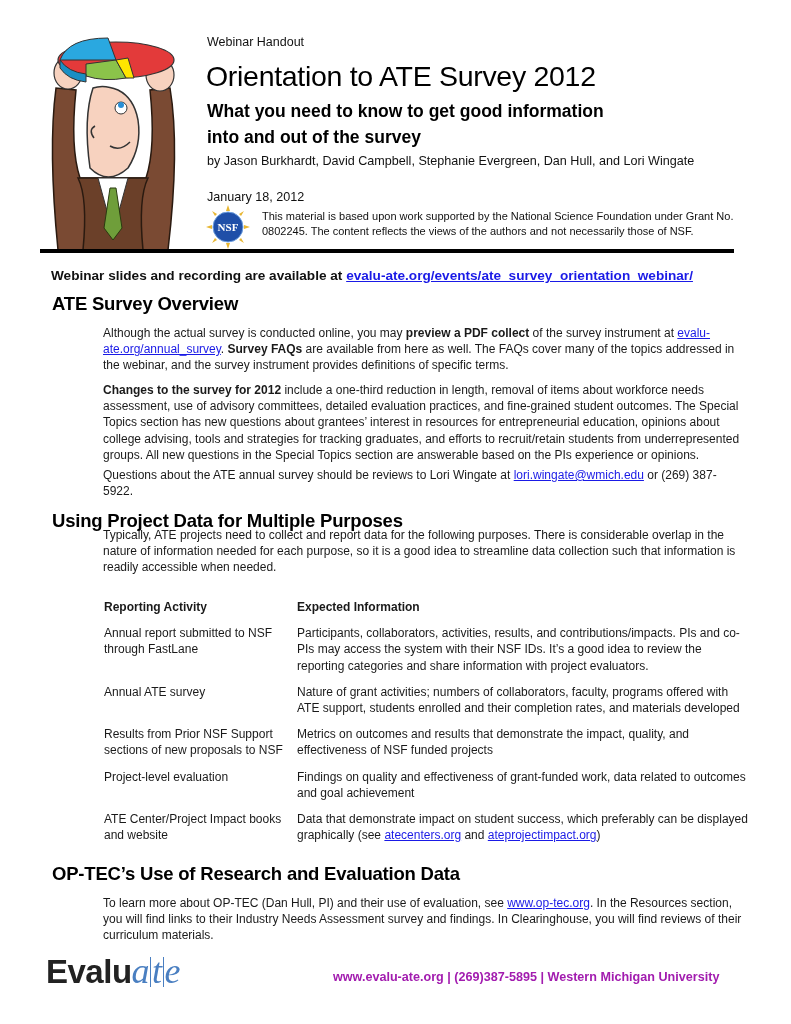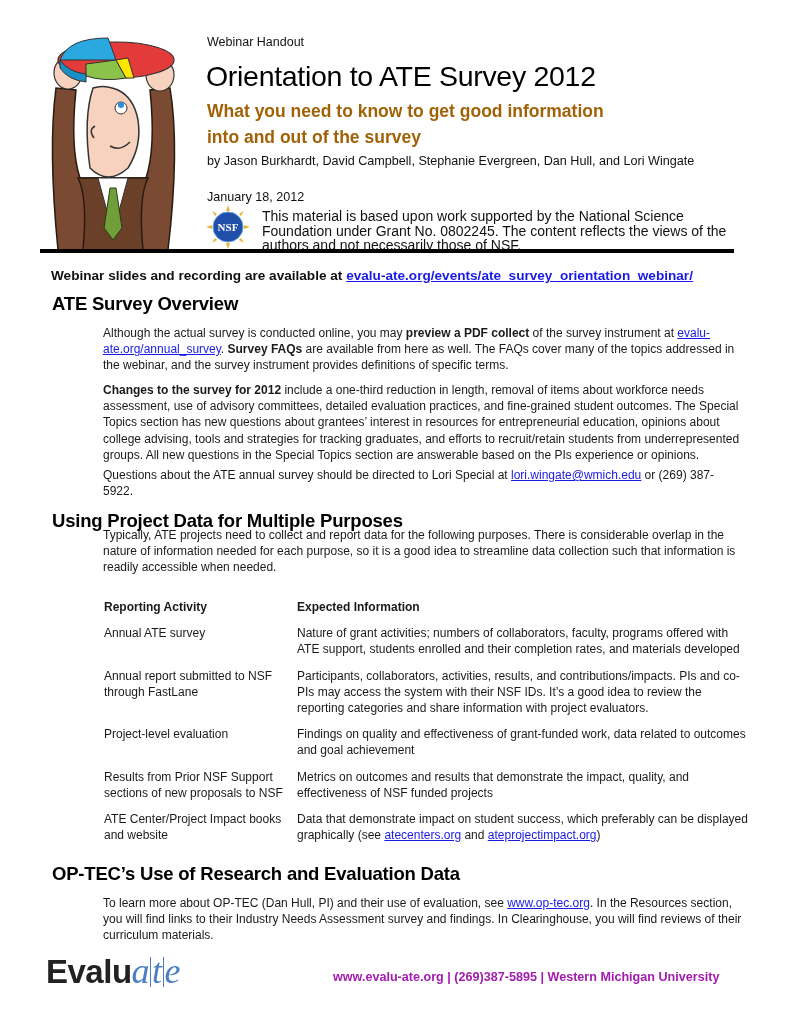--- a/index.html
+++ b/index.html
@@ -5,25 +5,25 @@
   html, body { margin:0; padding:0; background:#ffffff; }
   body { width:791px; height:1024px; position:relative; overflow:hidden;
          font-family:"Liberation Sans", "DejaVu Sans", sans-serif; color:#111; }
   .abs { position:absolute; }
   a { color:#1a1ae6; text-decoration:underline; }
 
   
   .mascot { left:38px; top:28px; width:150px; height:224px; }
   .kicker { left:207px; top:35px; font-size:12.5px; color:#111; }
   .title { left:206px; top:60px; font-size:28.5px; font-weight:normal; letter-spacing:-0.3px; color:#000; }
-  .subtitle { left:207px; top:98px; font-size:17.5px; font-weight:bold; line-height:26px; width:500px; color:#a16207; }
+  .subtitle { left:207px; top:98px; font-size:17.5px; font-weight:bold; line-height:26px; width:500px; color:#000000; }
   .byline { left:207px; top:154px; font-size:12.6px; color:#111; }
   .date { left:207px; top:190px; font-size:12.6px; color:#111; }
   .nsf { left:206px; top:205px; width:44px; height:44px; }
-  .grant { left:262px; top:209px; font-size:14px; line-height:14.5px; width:480px; color:#111; }
+  .grant { left:262px; top:209px; font-size:11px; line-height:14.5px; width:480px; color:#111; }
   .rule { left:40px; top:249px; width:694px; height:4px; background:#000; }
 
   .webinar-line { left:51px; top:268px; font-size:13.6px; font-weight:bold; color:#111; }
   .webinar-line a { color:#1a1ae6; }
 
   h2 { margin:0; font-size:18.5px; font-weight:bold; color:#000; letter-spacing:-0.2px; }
   .sec1 { left:52px; top:293px; }
   .sec2 { left:52px; top:510px; }
   .sec3 { left:52px; top:863px; }
 
@@ -116,46 +116,46 @@
 
 <div class="abs para p1">
   <span>Although the actual survey is conducted online, you may </span><b>preview a PDF collect</b><span> of the survey instrument at </span><a>evalu-ate.org/annual_survey</a><span>. </span><b>Survey FAQs</b><span> are available from here as well. The FAQs cover many of the topics addressed in the webinar, and the survey instrument provides definitions of specific terms.</span>
 </div>
 
 <div class="abs para p2">
   <b>Changes to the survey for 2012</b><span> include a one-third reduction in length, removal of items about workforce needs assessment, use of advisory committees, detailed evaluation practices, and fine-grained student outcomes. The Special Topics section has new questions about grantees’ interest in resources for entrepreneurial education, opinions about college advising, tools and strategies for tracking graduates, and efforts to recruit/retain students from underrepresented groups.  All new questions in the Special Topics section are answerable based on the PIs experience or opinions.</span>
 </div>
 
 <div class="abs para p3">
-  <span>Questions about the ATE annual survey should be directed to Lori Special at </span><a>lori.wingate@wmich.edu</a><span> or (269) 387-5922.</span>
+  <span>Questions about the ATE annual survey should be reviews to Lori Wingate at </span><a>lori.wingate@wmich.edu</a><span> or (269) 387-5922.</span>
 </div>
 
 <h2 class="abs sec2">Using Project Data for Multiple Purposes</h2>
 <div class="abs para p4">Typically, ATE projects need to collect and report data for the following purposes. There is considerable overlap in the nature of information needed for each purpose, so it is a good idea to streamline data collection such that information is readily accessible when needed.</div>
 
 <div class="abs table">
   <div class="trow head">
     <div class="c1">Reporting Activity</div>
     <div class="c2">Expected Information</div>
   </div>
   <div class="trow">
+    <div class="c1">Annual report submitted to NSF through FastLane</div>
+    <div class="c2">Participants, collaborators, activities, results, and contributions/impacts. PIs and co-PIs may access the system with their NSF IDs. It’s a good idea to review the reporting categories and share information with project evaluators.</div>
+  </div>
+  <div class="trow">
     <div class="c1">Annual ATE survey</div>
     <div class="c2">Nature of grant activities; numbers of collaborators, faculty, programs offered with ATE support, students enrolled and their completion rates, and materials developed</div>
   </div>
   <div class="trow">
-    <div class="c1">Annual report submitted to NSF through FastLane</div>
-    <div class="c2">Participants, collaborators, activities, results, and contributions/impacts. PIs and co-PIs may access the system with their NSF IDs. It’s a good idea to review the reporting categories and share information with project evaluators.</div>
+    <div class="c1">Results from Prior NSF Support sections of new proposals to NSF</div>
+    <div class="c2">Metrics on outcomes and results that demonstrate the impact, quality, and effectiveness of NSF funded projects</div>
   </div>
   <div class="trow">
     <div class="c1">Project-level evaluation</div>
     <div class="c2">Findings on quality and effectiveness of grant-funded work, data related to outcomes and goal achievement</div>
-  </div>
-  <div class="trow">
-    <div class="c1">Results from Prior NSF Support sections of new proposals to NSF</div>
-    <div class="c2">Metrics on outcomes and results that demonstrate the impact, quality, and effectiveness of NSF funded projects</div>
   </div>
   <div class="trow">
     <div class="c1">ATE Center/Project Impact books and website</div>
     <div class="c2">
       <span>Data that demonstrate impact on student success, which preferably can be displayed graphically (see </span><a>atecenters.org</a><span> and </span><a>ateprojectimpact.org</a><span>)</span>
     </div>
   </div>
 </div>
 
 <h2 class="abs sec3">OP-TEC’s Use of Research and Evaluation Data</h2>

